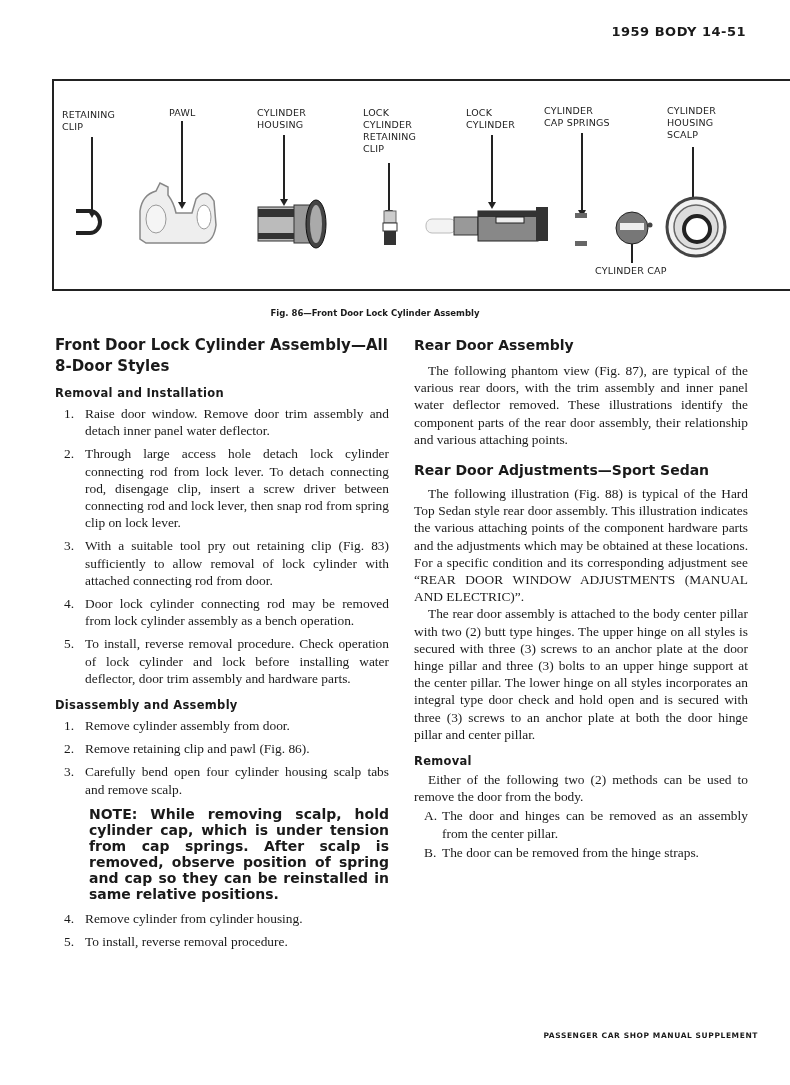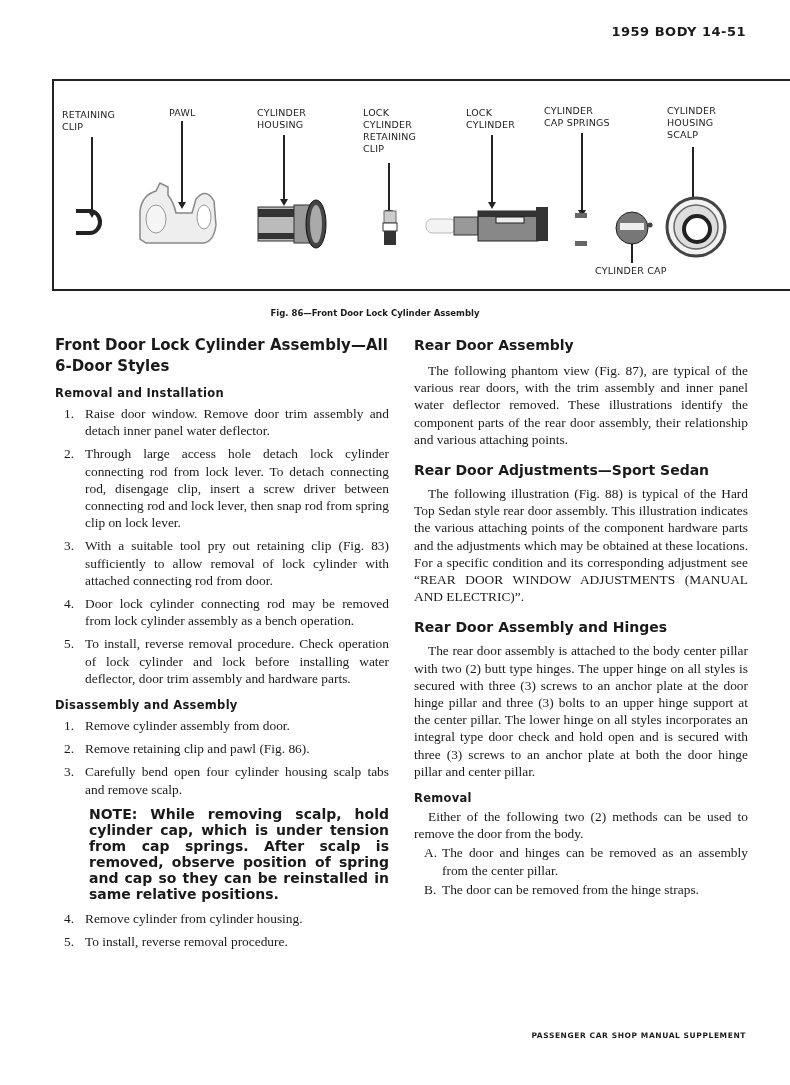--- a/index.html
+++ b/index.html
@@ -24,21 +24,21 @@
 
   h2.section-title { margin: 0; font-size: 15px; font-weight: bold; line-height: 21px; }
   h2.center { text-align: center; font-size: 16px; letter-spacing: 0.5px; }
   h3.sub { margin: 0; font-size: 11.5px; font-weight: bold; letter-spacing: 0.3px; line-height: 16px; }
   p.body { margin: 0; font-size: 13.4px; line-height: 17.2px; text-align: justify; text-indent: 14px; }
   ol.steps { list-style: none; margin: 0; padding: 0; }
   ol.steps li { position: relative; padding-left: 30px; font-size: 13.4px; line-height: 17.2px; text-align: justify; margin-bottom: 6px; }
   ol.steps li .num { position: absolute; left: 9px; top: 0; }
   .note { margin: 8px 0 8px 34px; font-size: 14px; font-weight: bold; line-height: 16px; text-align: justify; }
 
-  .footer { position: absolute; top: 1031px; right: 44px; font-size: 7.5px; font-weight: bold; letter-spacing: 0.6px; }
+  .footer { position: absolute; top: 1031px; right: 32px; font-size: 7.5px; font-weight: bold; letter-spacing: 0.6px; }
 </style>
 </head>
 <body>
 
 <div class="page-header sans">1959 BODY 14-51</div>
 
 <div class="figure-box">
   <div class="fig-label sans" style="left:8px;top:28px;">RETAINING
 CLIP</div>
   <div class="fig-label sans" style="left:115px;top:26px;">PAWL</div>
@@ -107,21 +107,21 @@
   <svg class="part" style="left:610px;top:114px;" width="64" height="64">
     <circle cx="32" cy="32" r="29" fill="#f2f2f2" stroke="#444" stroke-width="3"></circle>
     <circle cx="32" cy="32" r="22" fill="#ddd" stroke="#666" stroke-width="1.5"></circle>
     <circle cx="33" cy="34" r="13" fill="#fff" stroke="#222" stroke-width="4"></circle>
   </svg>
 </div>
 
 <div class="fig-caption sans">Fig. 86—Front Door Lock Cylinder Assembly</div>
 
 <div class="col col-left">
-  <h2 class="section-title sans">Front Door Lock Cylinder Assembly—All 6-Door Styles</h2>
+  <h2 class="section-title sans">Front Door Lock Cylinder Assembly—All 8-Door Styles</h2>
   <h3 class="sub sans" style="margin-top:8px;margin-bottom:4px;">Removal and Installation</h3>
   <ol class="steps serif">
     <li><span class="num">1.</span><span>Raise door window. Remove door trim assembly and detach inner panel water deflector.</span></li>
     <li><span class="num">2.</span><span>Through large access hole detach lock cylinder connecting rod from lock lever. To detach connecting rod, disengage clip, insert a screw driver between connecting rod and lock lever, then snap rod from spring clip on lock lever.</span></li>
     <li><span class="num">3.</span><span>With a suitable tool pry out retaining clip (Fig. 83) sufficiently to allow removal of lock cylinder with attached connecting rod from door.</span></li>
     <li><span class="num">4.</span><span>Door lock cylinder connecting rod may be removed from lock cylinder assembly as a bench operation.</span></li>
     <li><span class="num">5.</span><span>To install, reverse removal procedure. Check operation of lock cylinder and lock before installing water deflector, door trim assembly and hardware parts.</span></li>
   </ol>
   <h3 class="sub sans" style="margin-top:10px;margin-bottom:4px;">Disassembly and Assembly</h3>
   <ol class="steps serif">
@@ -134,21 +134,20 @@
     <li><span class="num">4.</span><span>Remove cylinder from cylinder housing.</span></li>
     <li><span class="num">5.</span><span>To install, reverse removal procedure.</span></li>
   </ol>
 </div>
 
 <div class="col col-right">
   <h2 class="section-title sans" style="font-size:14px;margin-top:0;margin-bottom:6px;">Rear Door Assembly</h2>
   <p class="body serif">The following phantom view (Fig. 87), are typical of the various rear doors, with the trim assembly and inner panel water deflector removed. These illustrations identify the component parts of the rear door assembly, their relationship and various attaching points.</p>
   <h2 class="section-title sans" style="font-size:14px;margin-top:12px;margin-bottom:4px;">Rear Door Adjustments—Sport Sedan</h2>
   <p class="body serif">The following illustration (Fig. 88) is typical of the Hard Top Sedan style rear door assembly. This illustration indicates the various attaching points of the component hardware parts and the adjustments which may be obtained at these locations. For a specific condition and its corresponding adjustment see “REAR DOOR WINDOW ADJUSTMENTS (MANUAL AND ELECTRIC)”.</p>
-  <h2 class="section-title sans" style="font-size:14px;margin-top:12px;margin-bottom:4px;">Rear Door Assembly and Hinges</h2>
   <p class="body serif">The rear door assembly is attached to the body center pillar with two (2) butt type hinges. The upper hinge on all styles is secured with three (3) screws to an anchor plate at the door hinge pillar and three (3) bolts to an upper hinge support at the center pillar. The lower hinge on all styles incorporates an integral type door check and hold open and is secured with three (3) screws to an anchor plate at both the door hinge pillar and center pillar.</p>
   <h3 class="sub sans" style="margin-top:10px;margin-bottom:2px;">Removal</h3>
   <p class="body serif" style="margin-bottom:2px;">Either of the following two (2) methods can be used to remove the door from the body.</p>
   <ol class="steps serif">
     <li style="margin-bottom:2px;padding-left:28px;"><span class="num" style="left:10px;">A.</span><span>The door and hinges can be removed as an assembly from the center pillar.</span></li>
     <li style="margin-bottom:2px;padding-left:28px;"><span class="num" style="left:10px;">B.</span><span>The door can be removed from the hinge straps.</span></li>
   </ol>
 </div>
 
 <div class="footer sans">PASSENGER CAR SHOP MANUAL SUPPLEMENT</div>

